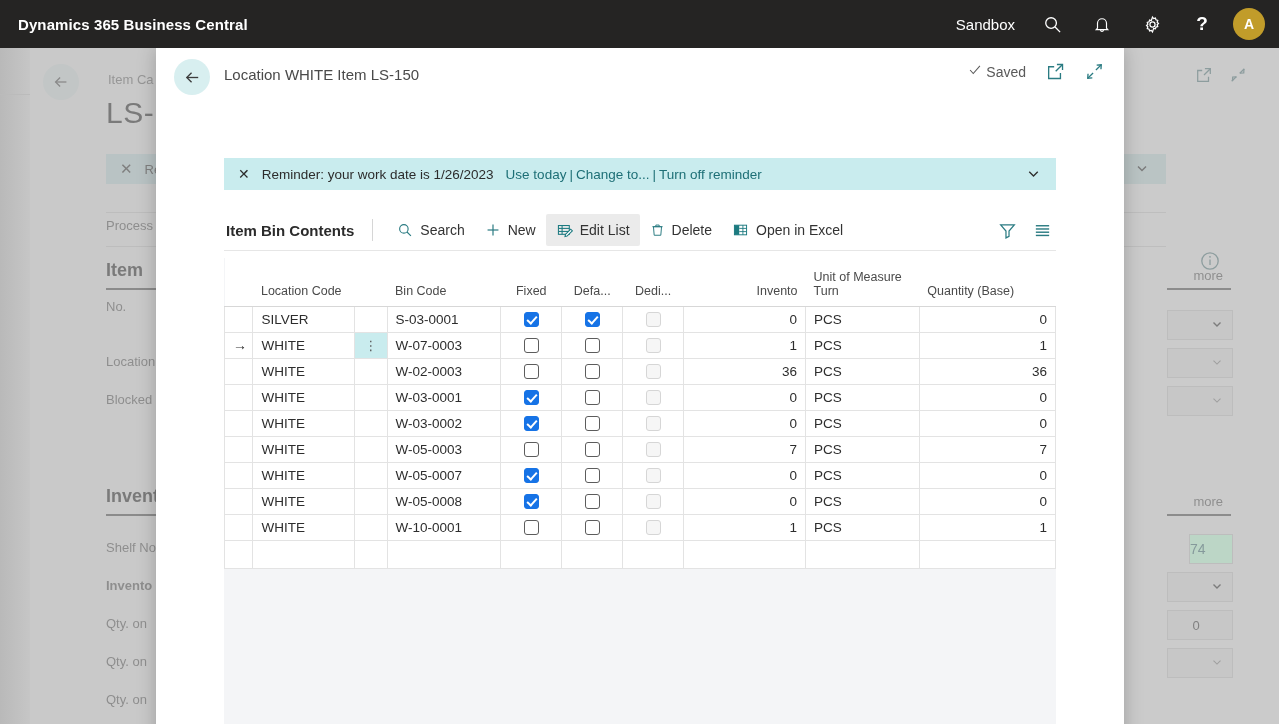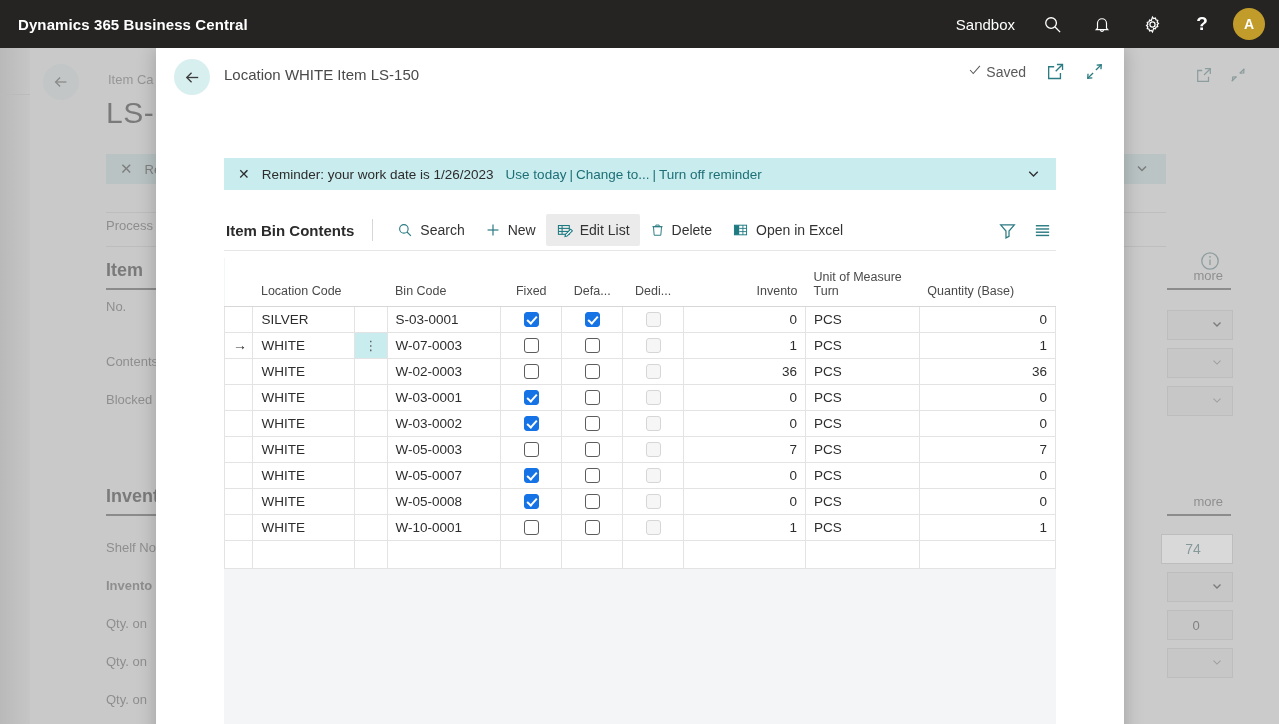--- a/index.html
+++ b/index.html
@@ -236,21 +236,21 @@
         </div>
 
         <div class="bg-hr" style="top:164px;"></div>
         <div class="bg-lbl" style="top:170px;">Process</div>
         <div class="bg-hr" style="top:198px;"></div>
 
         <div class="bg-sec" style="top:212px;">Item</div>
         <div class="bg-secline" style="top:240px;"></div>
 
         <div class="bg-lbl" style="top:251px;">No.</div>
-        <div class="bg-lbl" style="top:306px;">Contents</div>
+        <div class="bg-lbl" style="top:306px;">Location</div>
         <div class="bg-lbl" style="top:344px;">Blocked</div>
 
         <div class="bg-sec" style="top:438px;">Invent</div>
         <div class="bg-secline" style="top:466px;"></div>
 
         <div class="bg-lbl" style="top:492px;">Shelf No</div>
         <div class="bg-lbl" style="top:530px;font-weight:bold;">Invento</div>
         <div class="bg-lbl" style="top:568px;">Qty. on</div>
         <div class="bg-lbl" style="top:606px;">Qty. on</div>
         <div class="bg-lbl" style="top:644px;">Qty. on</div>
@@ -300,21 +300,21 @@
               <circle cx="11" cy="6.8" r=".9" fill="#3f7f85" stroke="none"></circle>
           </svg>
         </div>
 
         <div class="bg-more" style="top:220px; right:86px;">more</div>
         <div class="bg-moreline" style="top:240px; right:78px; width:64px;"></div>
 
         <div class="bg-more" style="top:446px; right:86px;">more</div>
         <div class="bg-moreline" style="top:466px; right:78px; width:64px;"></div>
 
-        <div class="bg-field" style="top:486px; right:76px; width:72px; background:#e5e5e5; justify-content:center;">
+        <div class="bg-field" style="top:486px; right:76px; width:44px; background:#86efac; justify-content:flex-start;">
           <span class="bg-val-teal" style="position:static;">74</span>
         </div>
         <div class="bg-field" style="top:524px; right:76px; width:66px;">
           <span class="chev2">
             <svg width="14" height="14" viewBox="0 0 20 20" fill="none" stroke="#3d3d3d" stroke-width="2">
                 <polyline points="5,8 10,13 15,8"></polyline>
               </svg>
           </span>
         </div>
         <div class="bg-field" style="top:562px; right:76px; width:66px; justify-content:center;">

